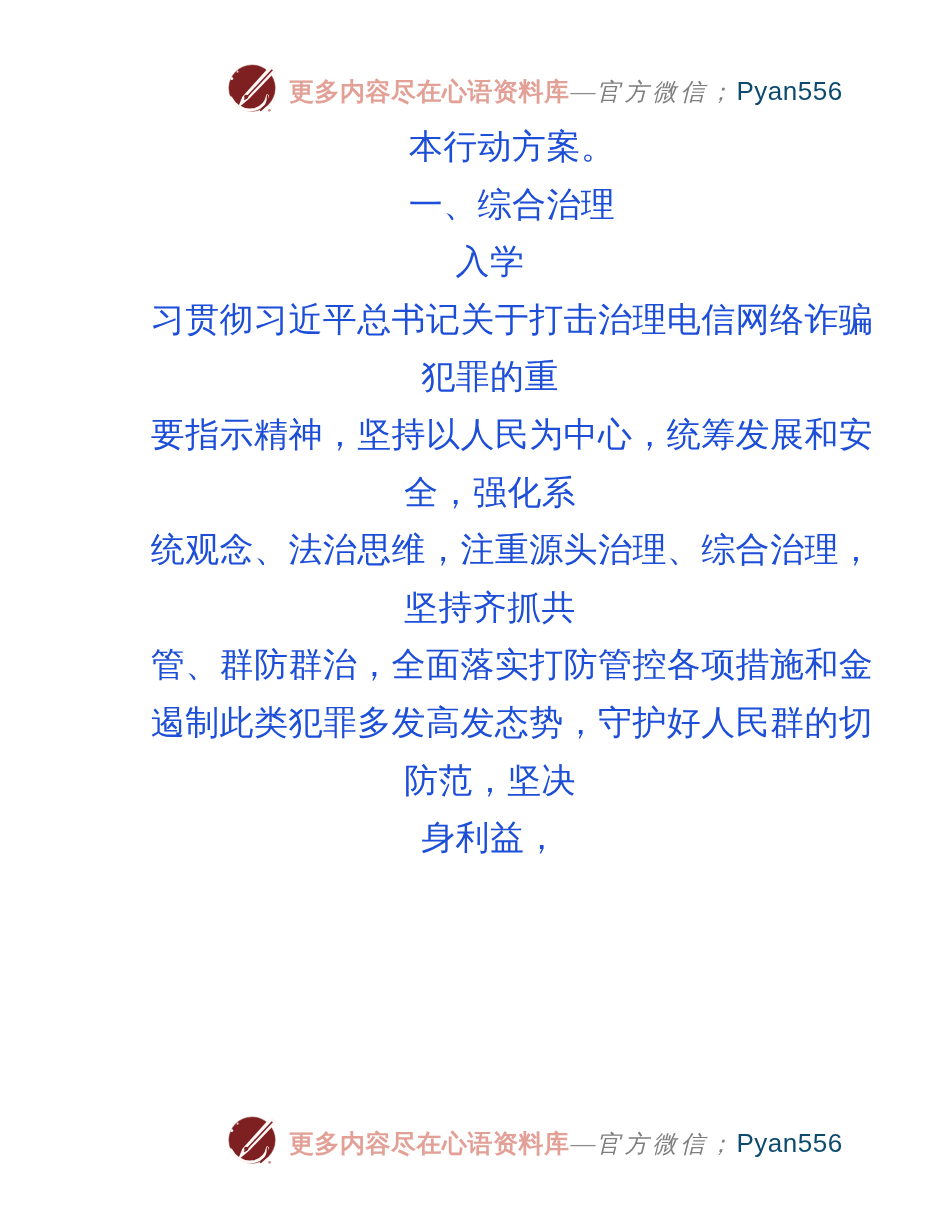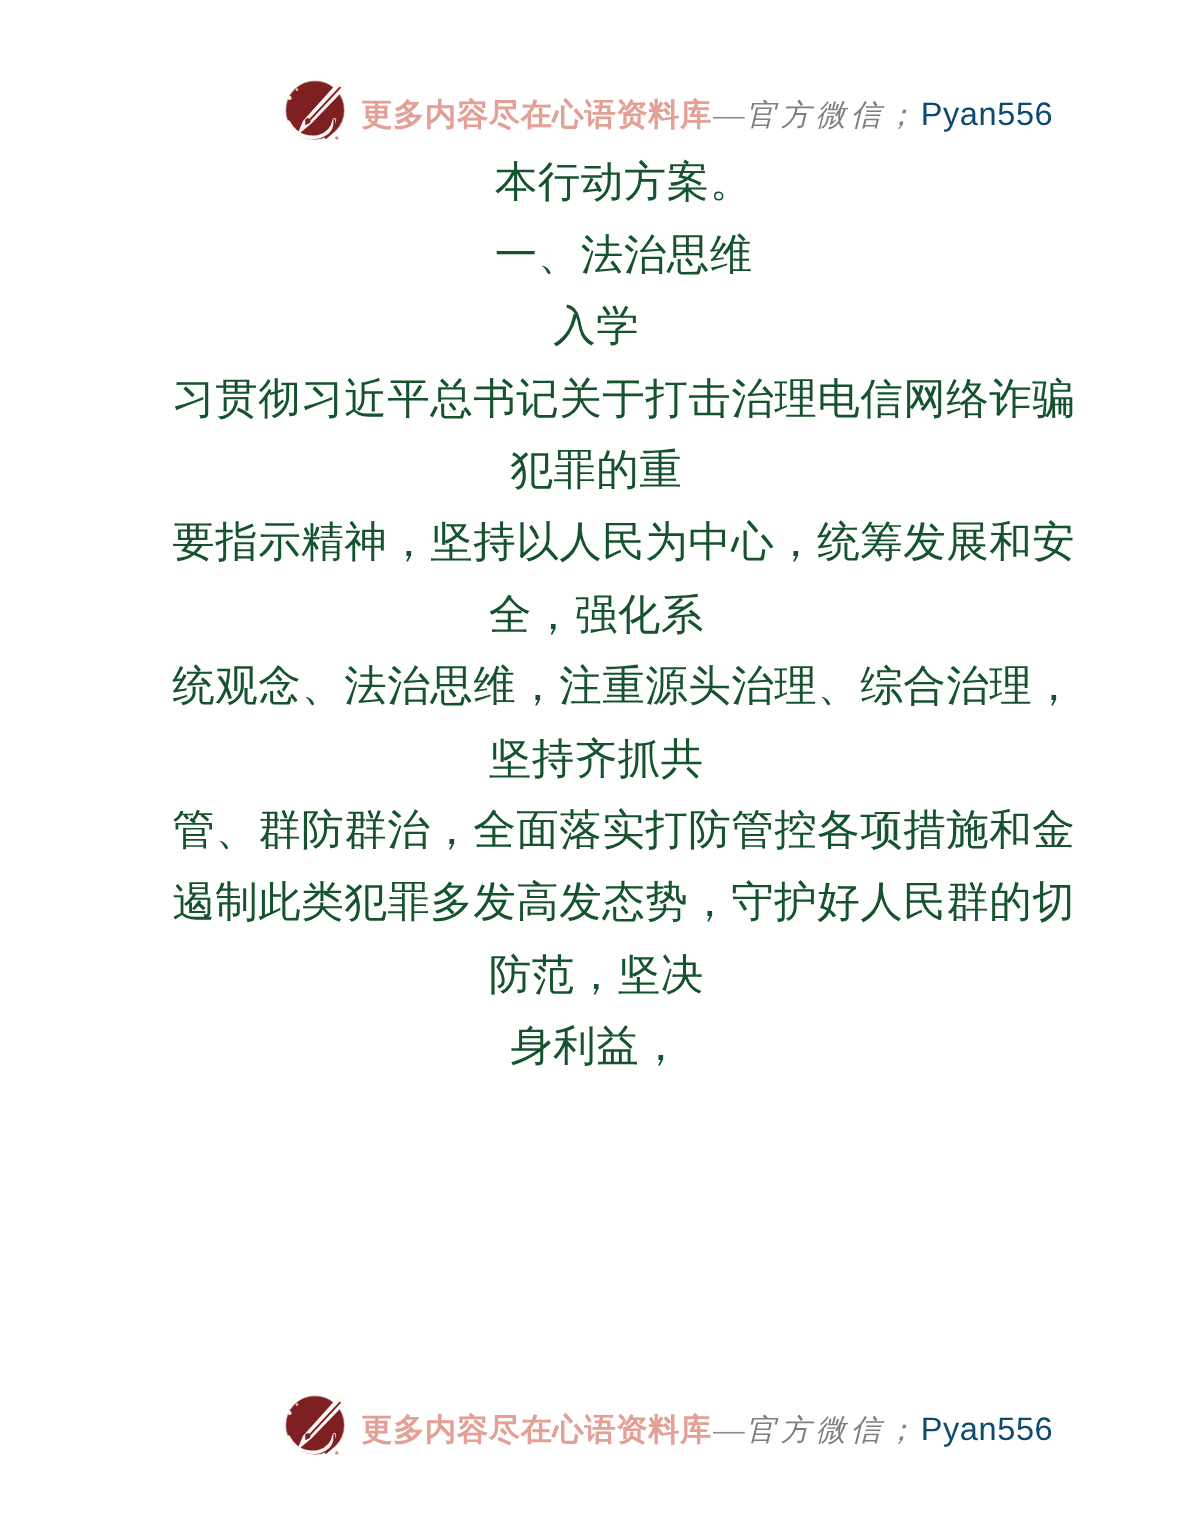--- a/index.html
+++ b/index.html
@@ -50,24 +50,24 @@
   }
   .wm-id {
     font-size: 26px;
     color: #0c4a6e;
     font-family: "Liberation Sans", "DejaVu Sans", sans-serif;
     letter-spacing: 0.5px;
   }
   
   .doc-body {
     position: absolute;
-    left: 92px;
+    left: 105px;
     top: 118px;
     width: 770px;
-    color: #14532d;
+    color: #1d4ed8;
   }
   .doc-line {
     font-size: 34px;
     line-height: 57.6px;
     letter-spacing: 0.4px;
     white-space: nowrap;
     font-weight: 400;
   }
   .doc-line.indent { padding-left: 44px; }
 </style>
@@ -95,21 +95,21 @@
     <div class="wm-text">
       <span class="wm-brand">更多内容尽在心语资料库</span>
         <span class="wm-dash">—</span>
         <span class="wm-label">官方微信；</span>
         <span class="wm-id">Pyan556</span>
     </div>
   </div>
 
   <div class="doc-body">
       <div class="doc-line indent">本行动方案。</div>
-      <div class="doc-line indent">一、法治思维</div>
+      <div class="doc-line indent">一、综合治理</div>
       <div class="doc-line">入学</div>
       <div class="doc-line indent">习贯彻习近平总书记关于打击治理电信网络诈骗</div>
       <div class="doc-line">犯罪的重</div>
       <div class="doc-line indent">要指示精神，坚持以人民为中心，统筹发展和安</div>
       <div class="doc-line">全，强化系</div>
       <div class="doc-line indent">统观念、法治思维，注重源头治理、综合治理，</div>
       <div class="doc-line">坚持齐抓共</div>
       <div class="doc-line indent">管、群防群治，全面落实打防管控各项措施和金</div>
       <div class="doc-line indent">遏制此类犯罪多发高发态势，守护好人民群的切</div>
       <div class="doc-line">防范，坚决</div>

